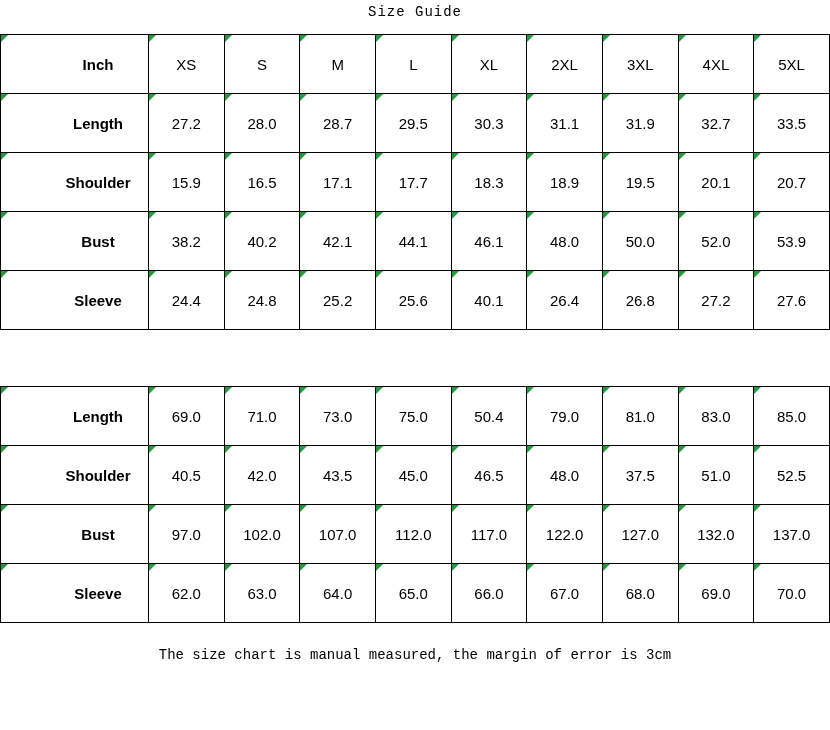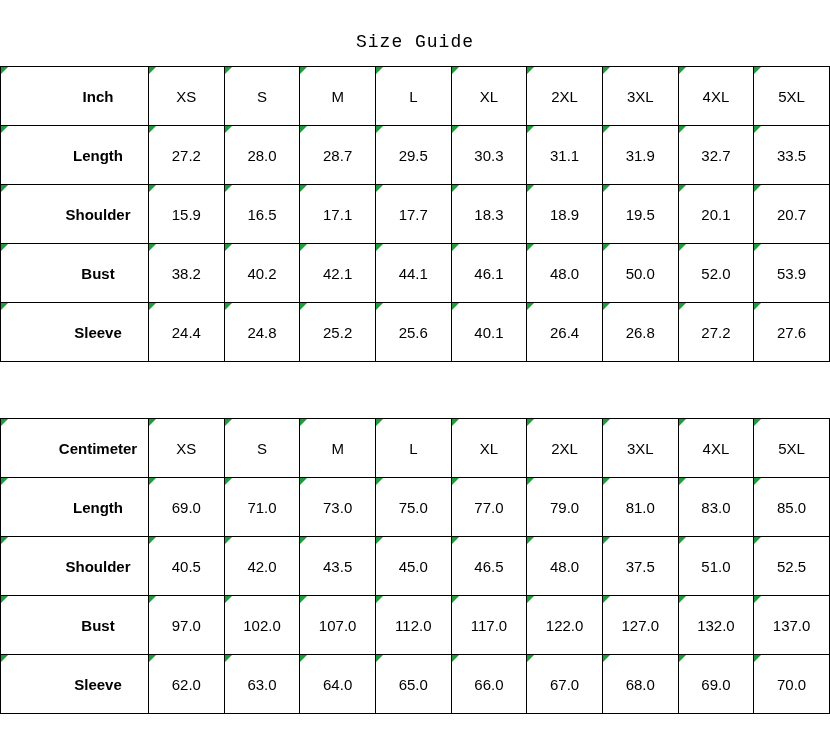--- a/index.html
+++ b/index.html
@@ -16,26 +16,25 @@
   }
   .page {
     width: 830px;
     height: 730px;
     position: relative;
     box-sizing: border-box;
   }
   .title {
     text-align: center;
     font-family: "Liberation Mono", monospace;
-    font-size: 18px;
+    font-size: 14px;
     letter-spacing: 1px;
     color: #000;
     padding-top: 4px;
     padding-bottom: 14px;
-    margin-top: 28px;
   }
   table.size-table {
     border-collapse: collapse;
     width: 830px;
     table-layout: fixed;
   }
   table.size-table td {
     border: 1px solid #000000;
     height: 56px;
     text-align: center;
@@ -146,38 +145,26 @@
         <td>27.6</td>
       </tr>
     </tbody>
   </table>
 
   <div class="spacer"></div>
 
   <table class="size-table">
     <tbody>
       <tr>
-        <td class="head rowlabel">Centimeter</td>
-        <td class="head">XS</td>
-        <td class="head">S</td>
-        <td class="head">M</td>
-        <td class="head">L</td>
-        <td class="head">XL</td>
-        <td class="head">2XL</td>
-        <td class="head">3XL</td>
-        <td class="head">4XL</td>
-        <td class="head">5XL</td>
-      </tr>
-      <tr>
         <td class="rowlabel">Length</td>
         <td>69.0</td>
         <td>71.0</td>
         <td>73.0</td>
         <td>75.0</td>
-        <td>77.0</td>
+        <td>50.4</td>
         <td>79.0</td>
         <td>81.0</td>
         <td>83.0</td>
         <td>85.0</td>
       </tr>
       <tr>
         <td class="rowlabel">Shoulder</td>
         <td>40.5</td>
         <td>42.0</td>
         <td>43.5</td>

